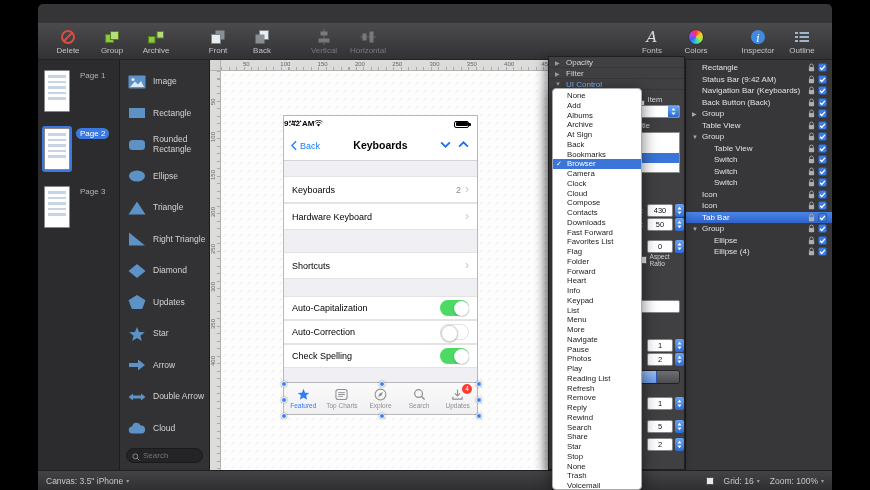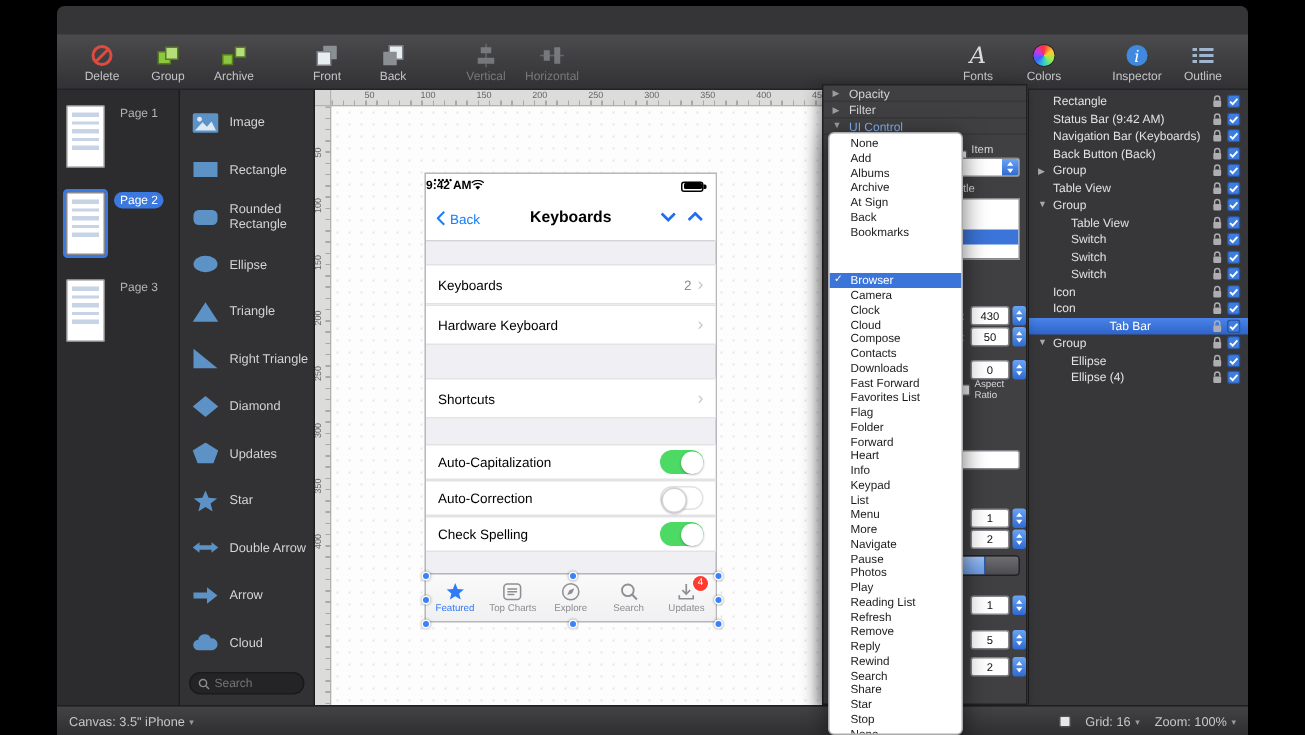--- a/index.html
+++ b/index.html
@@ -146,29 +146,29 @@
   .seg-a { background:linear-gradient(#74a9f3,#3a78dd); }
   .seg-b { background:linear-gradient(#9cc0f5,#6a99e4); border-left:1px solid #2c5cb0; border-right:1px solid #2c5cb0; }
   .seg-c { background:linear-gradient(#6f6f73,#4c4c50); }
 
   
   .menu { position:absolute; left:514px; top:84px; width:90px; bottom:0; background:#fff;
     border:1px solid #aaa; border-radius:4px; box-shadow:0 4px 16px rgba(0,0,0,.55);
     z-index:40; padding:2px 0; overflow:hidden; }
   .menu-item { height:9.75px; line-height:9.75px; font-size:7.8px; color:#1c1c1e; padding-left:14px;
     position:relative; white-space:nowrap; }
-  .menu-item.selected { background:#3b75d9; color:#fff;margin-top:23px; }
+  .menu-item.selected { background:#3b75d9; color:#fff; }
   .menu-item .check { position:absolute; left:3px; top:0; font-size:7px; }
 
   
   .outline { position:absolute; left:647px; top:56px; bottom:20px; width:147px; background:#37373a;
     border-left:1px solid #1d1d1f; padding-top:2px; overflow:hidden; }
   .ol-row { height:11.5px; display:flex; align-items:center; gap:3px; font-size:8px; color:#e2e2e4; padding:0 5px 0 6px; }
   .ol-row.indent { padding-left:18px; }
-  .ol-row.selected { background:linear-gradient(#4a84e8,#2f63c9); color:#fff;text-align:center; }
+  .ol-row.selected { background:linear-gradient(#4a84e8,#2f63c9); color:#fff; }
   .ol-row .tri { width:7px; flex:0 0 7px; font-size:6px; color:#a8a8aa; }
   .ol-row .lbl { flex:1; white-space:nowrap; overflow:hidden; }
   .ol-row .lock svg { width:7px; height:9px; display:block; }
   .ol-row .cb svg { width:9px; height:9px; display:block; }
 
   
   .statusbar { position:absolute; left:0; right:0; bottom:0; height:20px;
     background:linear-gradient(#434346,#2f2f32); border-top:1px solid #1f1f22;
     display:flex; align-items:center; padding:0 8px; font-size:8.5px; color:#c8c8ca; z-index:10; }
   .sb-btn { display:flex; align-items:center; gap:3px; }
@@ -401,32 +401,32 @@
           <span class="shape-ico">
             <svg viewBox="0 0 18 14">
               <path d="M9 0 L11.1 4.9 L16.8 5.3 L12.4 8.7 L13.8 14 L9 11 L4.2 14 L5.6 8.7 L1.2 5.3 L6.9 4.9 Z" fill="#5d92c6"></path>
             </svg>
           </span>
           <span class="shape-label">Star</span>
         </div>
         <div class="shape-row">
           <span class="shape-ico">
             <svg viewBox="0 0 18 14">
+              <path d="M1 5 L10 5 L10 1.5 L17 7 L10 12.5 L10 9 L1 9 Z" fill="#5d92c6"></path>
+            </svg>
+          </span>
+          <span class="shape-label">Arrow</span>
+        </div>
+        <div class="shape-row">
+          <span class="shape-ico">
+            <svg viewBox="0 0 18 14">
               <path d="M5 3.5 L5 5.5 L13 5.5 L13 3.5 L17.5 7 L13 10.5 L13 8.5 L5 8.5 L5 10.5 L0.5 7 Z" fill="#5d92c6"></path>
             </svg>
           </span>
           <span class="shape-label">Double Arrow</span>
-        </div>
-        <div class="shape-row">
-          <span class="shape-ico">
-            <svg viewBox="0 0 18 14">
-              <path d="M1 5 L10 5 L10 1.5 L17 7 L10 12.5 L10 9 L1 9 Z" fill="#5d92c6"></path>
-            </svg>
-          </span>
-          <span class="shape-label">Arrow</span>
         </div>
         <div class="shape-row">
           <span class="shape-ico">
             <svg viewBox="0 0 18 14">
               <path d="M4.5 12.5 a3.5 3.5 0 0 1 -0.4 -7 A4.5 4.5 0 0 1 12.7 4.6 A3.6 3.6 0 0 1 13.5 12.5 Z" fill="#5d92c6"></path>
             </svg>
           </span>
           <span class="shape-label">Cloud</span>
         </div>
       </div>

